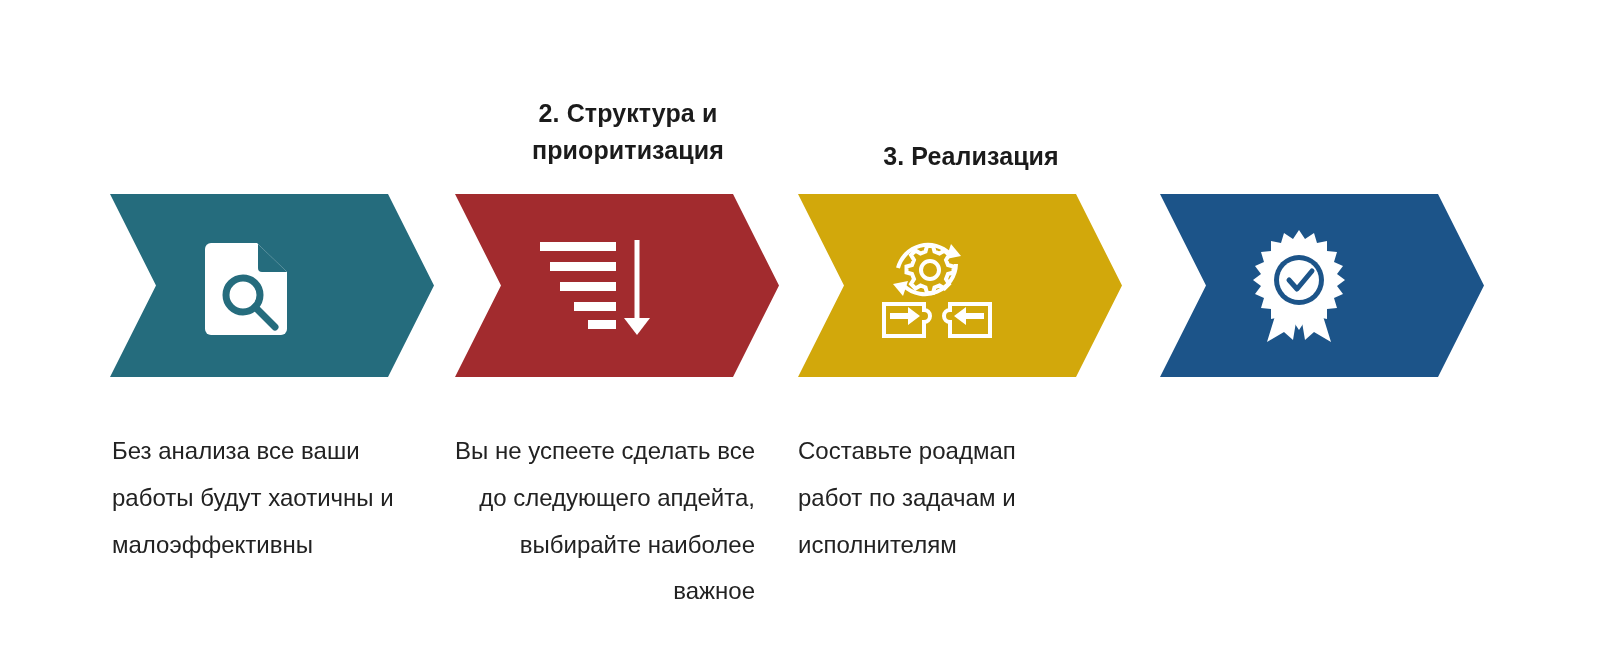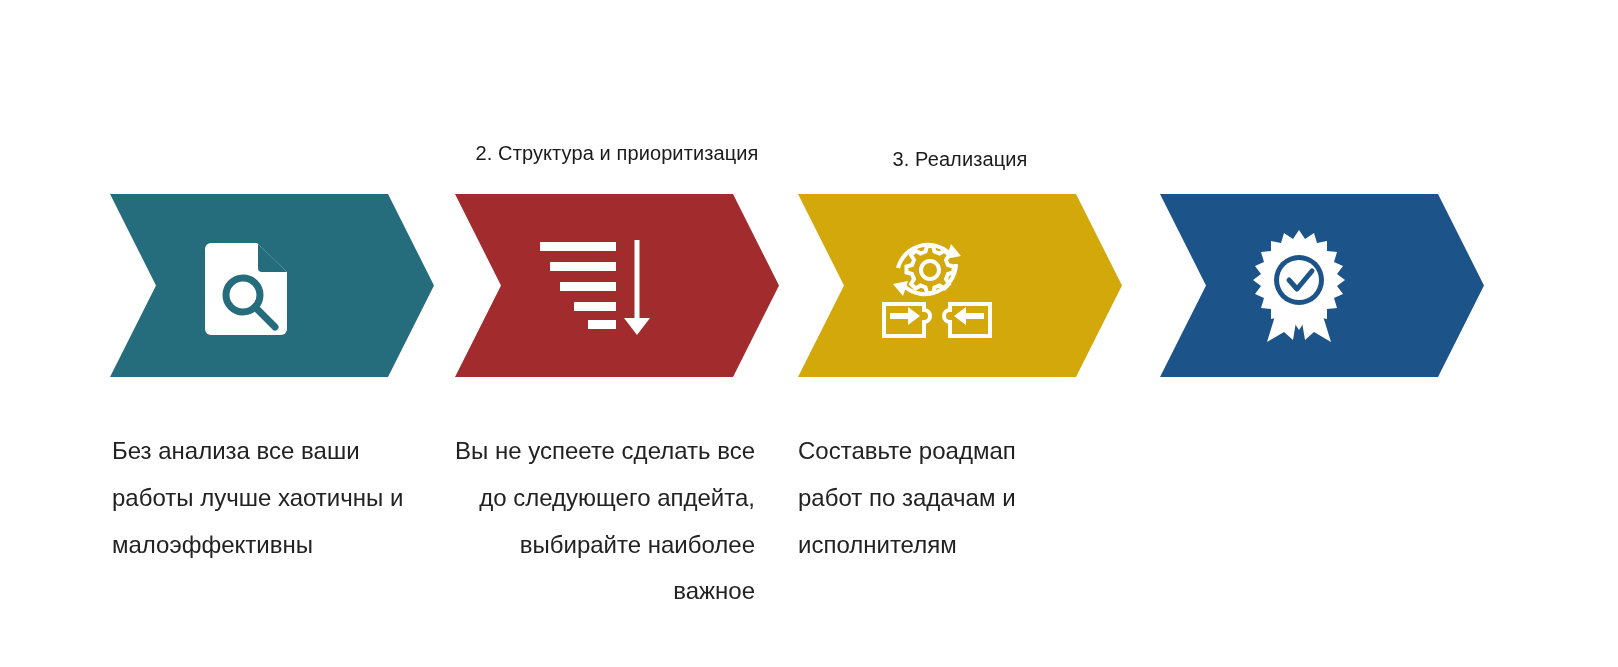--- a/index.html
+++ b/index.html
@@ -24,31 +24,31 @@
   .step {
     position: absolute;
     top: 0;
     width: 324px;
     height: 667px;
   }
 
   
   .step-title {
     position: absolute;
-    left: 0;
+    left: 11px;
     width: 324px;
     top: 52px;
     height: 118px;
     display: flex;
     flex-direction: column;
     justify-content: flex-end;
     align-items: center;
     text-align: center;
-    font-size: 20px;
-    font-weight: normal;
+    font-size: 25px;
+    font-weight: bold;
     line-height: 1.46;
     color: #1b1b1b;
     letter-spacing: 0.1px;
     white-space: pre-line;
     padding-bottom: 2px;
     box-sizing: border-box;
   }
 
   
   .chevron {
@@ -123,21 +123,21 @@
 
       <svg width="92" height="98" viewBox="0 0 92 98">
         <path d="M8 6 h46 l30 29 v57 a6 6 0 0 1 -6 6 h-70 a6 6 0 0 1 -6 -6 v-80 a6 6 0 0 1 6 -6 z" fill="#ffffff"></path>
         <path d="M56 6 v25 a4 4 0 0 0 4 4 h24 z" fill="#256C7D" opacity="0.0"></path>
         <path d="M55 7 l29 28 h-25 a4 4 0 0 1 -4 -4 z" fill="#256C7D"></path>
         <circle cx="40" cy="58" r="17" fill="none" stroke="#256C7D" stroke-width="7"></circle>
         <line x1="52" y1="70" x2="72" y2="90" stroke="#256C7D" stroke-width="7" stroke-linecap="round"></line>
       </svg>
     </div>
 
-    <div class="step-caption">Без анализа все ваши работы лучше хаотичны и малоэффективны</div>
+    <div class="step-caption">Без анализа все ваши работы будут хаотичны и малоэффективны</div>
   </div>
 
   <div class="step step-2">
 
     <div class="step-title">2. Структура и приоритизация</div>
 
     <div class="chevron">
       <svg viewBox="0 0 324 183" xmlns="http://www.w3.org/2000/svg">
         <polygon points="0,0 278,0 324,91.5 278,183 0,183 46,91.5" fill="#A22B2E"></polygon>
       </svg>

